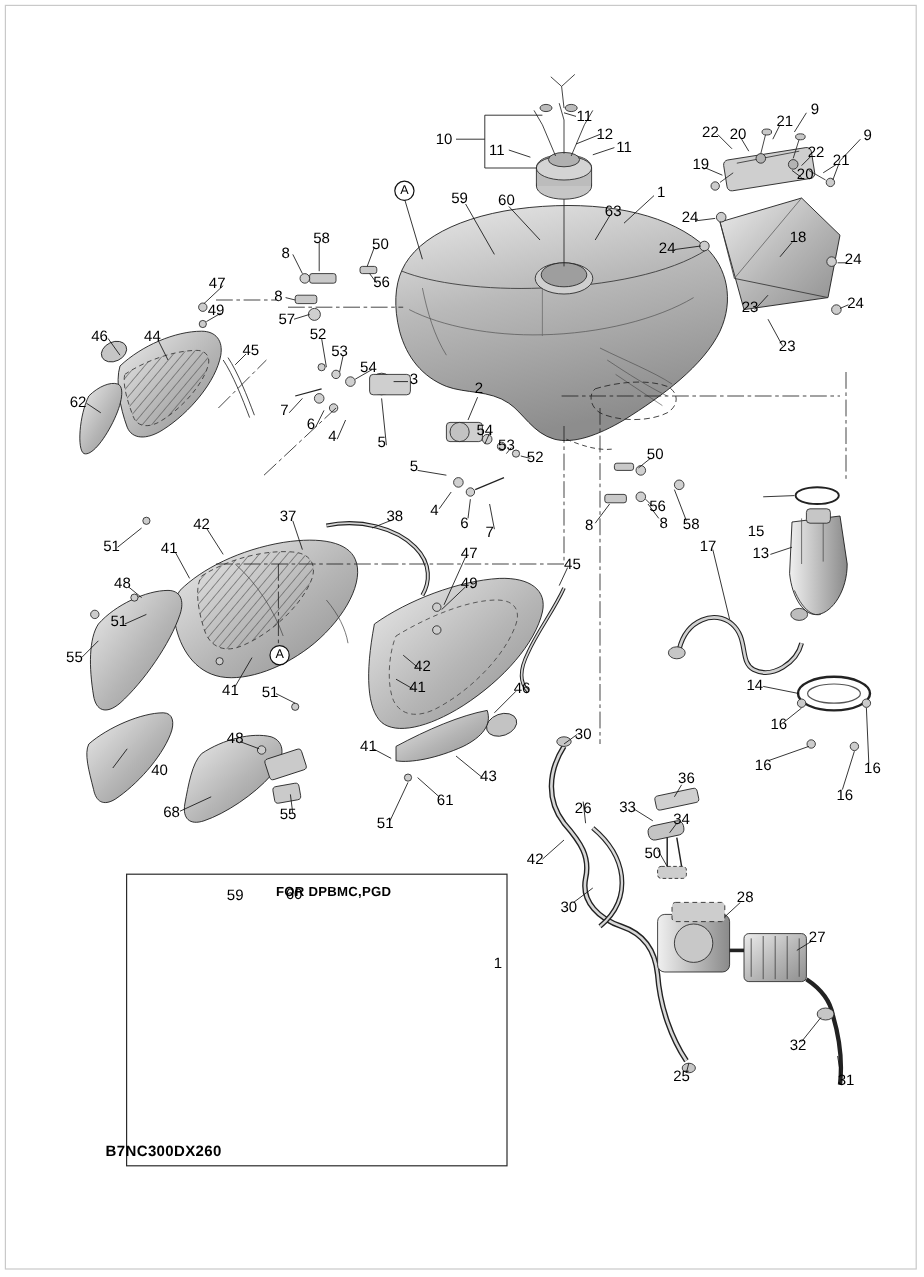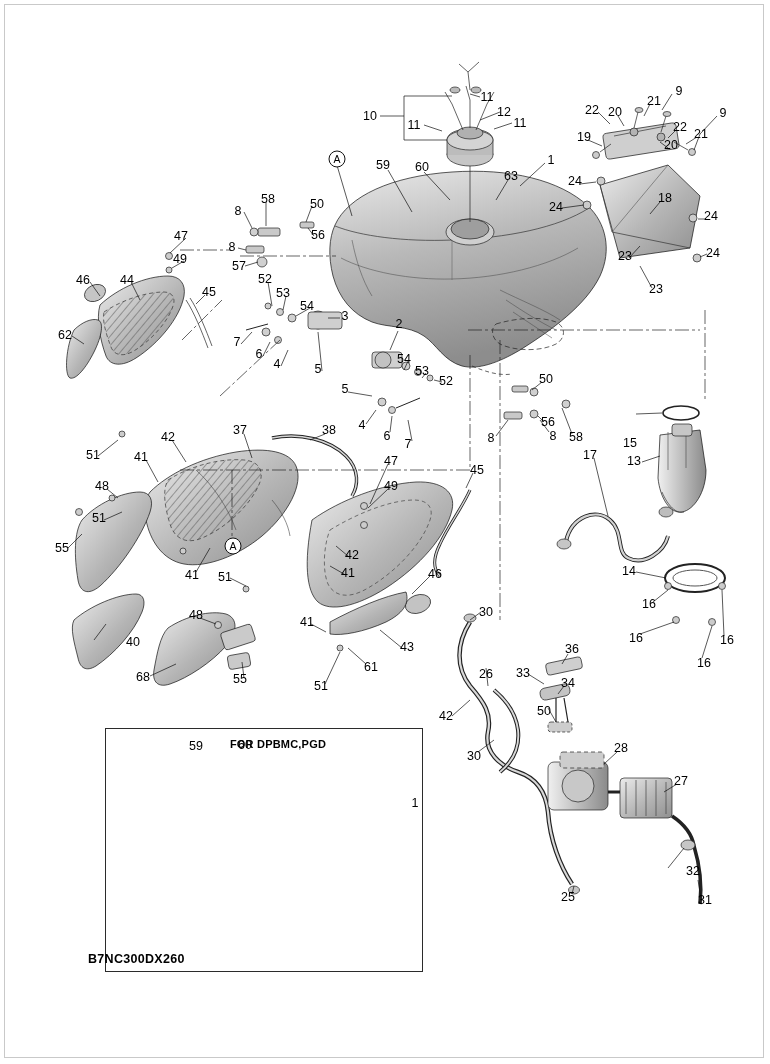--- a/index.html
+++ b/index.html
@@ -515,20 +515,20 @@
       <div class="callout" style="left: 486px; top: 612px;">30</div>
       <div class="callout" style="left: 486px; top: 674px; text-align: center;">26</div>
       <div class="callout" style="left: 446px; top: 716px;">42</div>
       <div class="callout" style="left: 474px; top: 756px;">30</div>
       <div class="callout" style="left: 572px; top: 649px;">36</div>
       <div class="callout" style="left: 523px; top: 673px;">33</div>
       <div class="callout" style="left: 568px; top: 683px;">34</div>
       <div class="callout" style="left: 544px; top: 711px;">50</div>
       <div class="callout" style="left: 621px; top: 748px;">28</div>
       <div class="callout" style="left: 681px; top: 781px;">27</div>
-      <div class="callout" style="left: 693px; top: 871px;">32</div>
+      <div class="callout" style="left: 665px; top: 871px;">32</div>
       <div class="callout" style="left: 705px; top: 900px;">31</div>
       <div class="callout" style="left: 568px; top: 897px; text-align: right;">25</div>
       <div class="callout" style="left: 196px; top: 746px;">59</div>
       <div class="callout" style="left: 245px; top: 745px;">60</div>
       <div class="callout" style="left: 415px; top: 803px;">1</div>
     </div>
 </div>
 
 </body></html>

